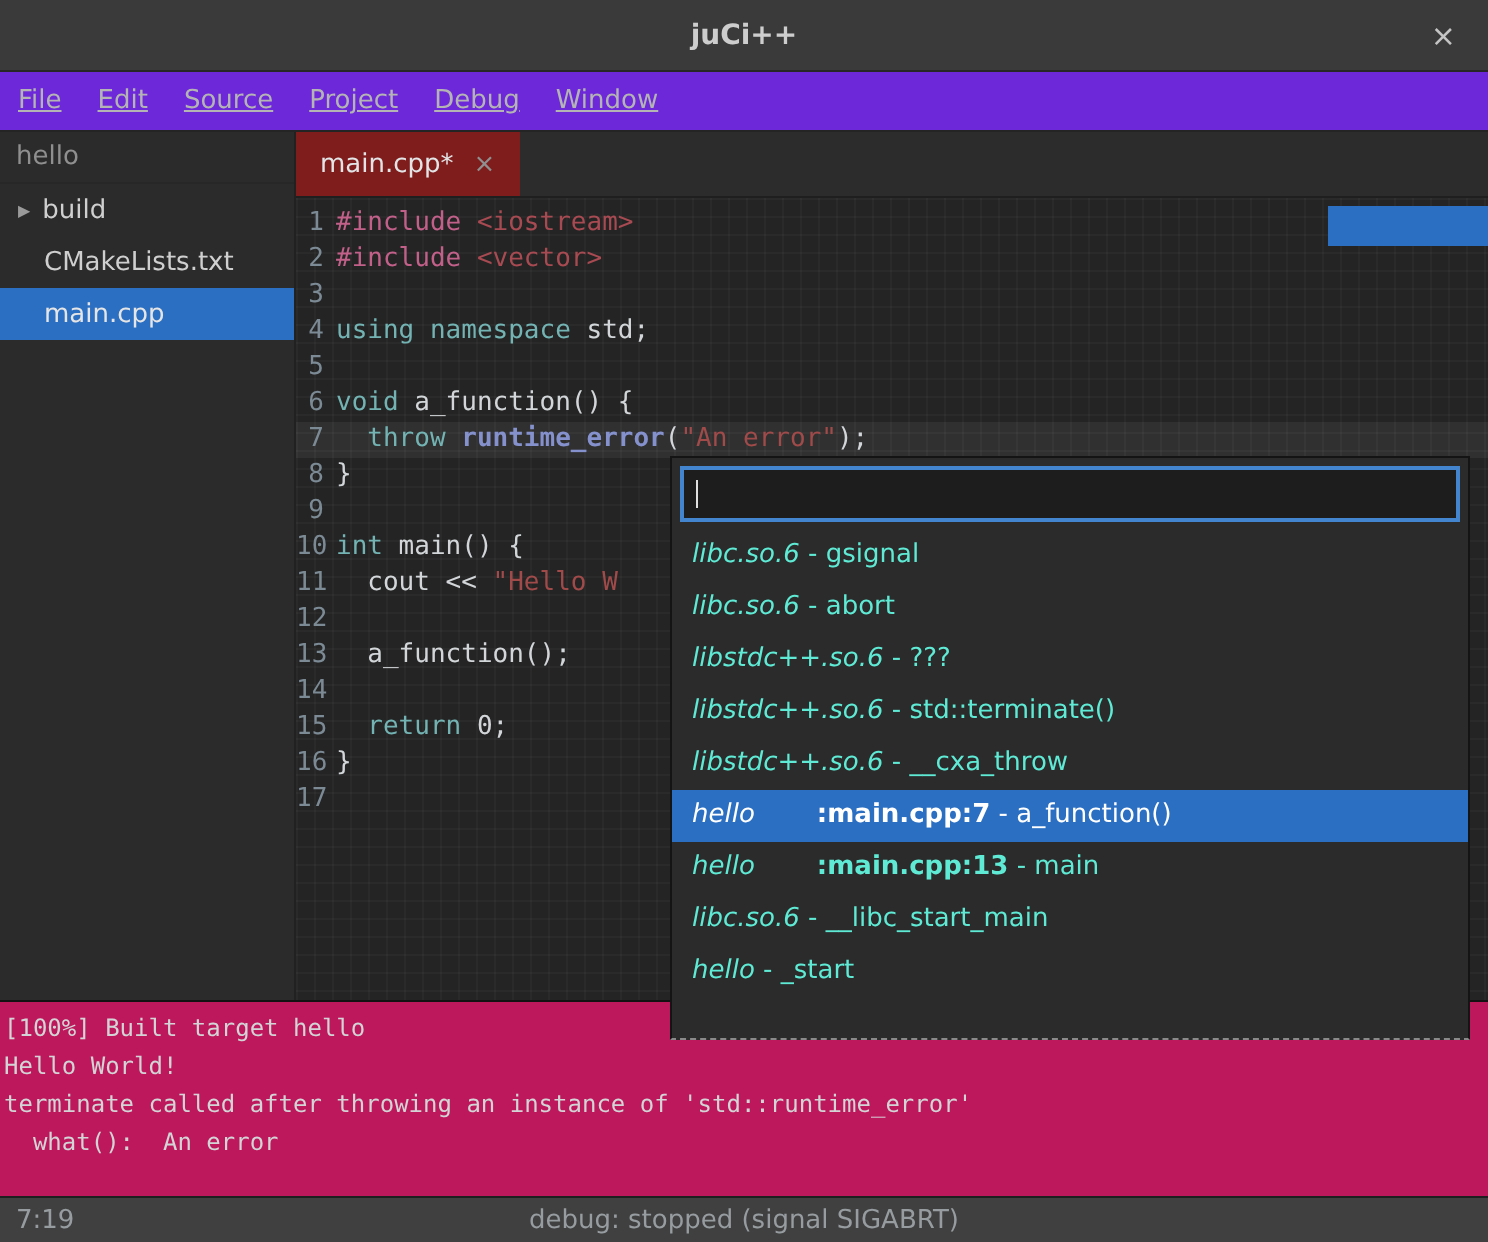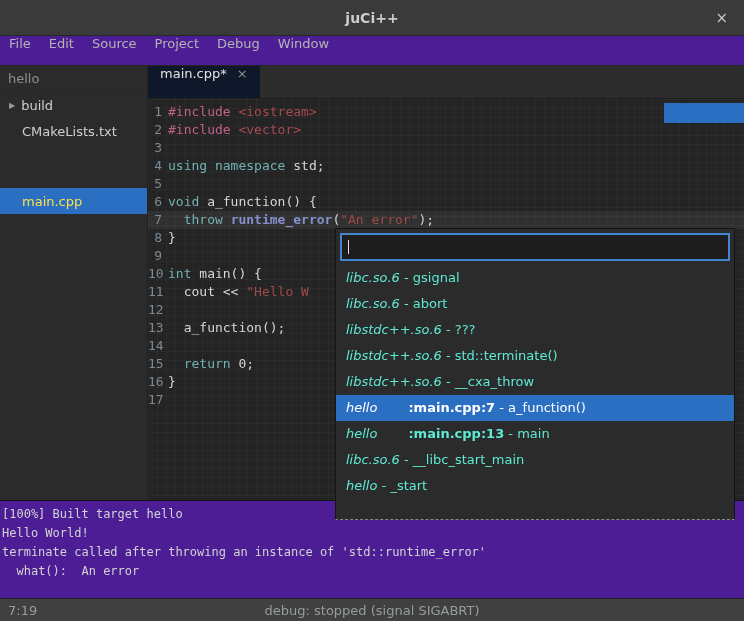--- a/index.html
+++ b/index.html
@@ -10,34 +10,34 @@
     overflow:hidden;
   }
   .window { position:relative; width:744px; height:621px; overflow:hidden; background:#262626; }
 
   
   .titlebar { position:absolute; top:0; left:0; right:0; height:36px; background:#3a3a3a; border-bottom:1px solid #272727; }
   .title { position:absolute; left:0; right:0; top:0; height:36px; line-height:36px; text-align:center; font-size:14px; font-weight:bold; color:#cdcdcd; }
   .close-btn { position:absolute; right:10px; top:0; height:36px; line-height:36px; font-size:15px; color:#c4c4c4; padding:0 6px; cursor:default; }
 
   
-  .menubar { position:absolute; top:36px; left:0; right:0; height:30px; background:#4c1d95; border-bottom:1px solid #242424; display:flex; align-items:flex-start; color:#b4b4b4; font-size:13px; }
+  .menubar { position:absolute; top:36px; left:0; right:0; height:30px; background:#6d28d9; border-bottom:1px solid #242424; display:flex; align-items:center; color:#b4b4b4; font-size:13px;text-decoration:underline; }
   .menu-item { display:flex; align-items:center; padding:0 9px; cursor:default; }
 
   
   .sidebar { position:absolute; top:66px; left:0; width:148px; height:434px; background:#2b2b2b; border-right:1px solid #212121; font-size:13px; }
   .project-row { height:26px; line-height:26px; padding-left:8px; color:#8f8f8f; border-bottom:1px solid #272727; }
   .tree-row { height:26px; display:flex; align-items:center; color:#cfcfcf; padding-left:22px; cursor:default; }
   .tree-row.has-exp { padding-left:9px; }
   .expander { font-size:8px; color:#9a9a9a; margin-right:6px; }
-  .tree-row.selected { background:var(--accent,#2b6fc2); color:#fde047;margin-top:44px; }
+  .tree-row.selected { background:var(--accent,#2b6fc2); color:#e5e5e5; }
 
   
   .tabbar { position:absolute; top:66px; left:148px; right:0; height:33px; background:#2c2c2c; border-bottom:1px solid #1f1f1f; display:flex; }
-  .tab { display:flex; background:#0f172a; color:#e2e4e5; padding:0 12px; font-size:13px; gap:10px; cursor:default; }
+  .tab { display:flex; align-items:center; background:#7f1d1d; color:#e2e4e5; padding:0 12px; font-size:13px; gap:10px; cursor:default; }
   .tab-close { color:#909090; font-size:13px; }
 
   
   .editor {
     position:absolute; top:99px; left:148px; width:596px; height:401px;
     background-color:#242424;
     background-image:linear-gradient(rgba(255,255,255,0.027) 1px, transparent 1px),
                      linear-gradient(90deg, rgba(255,255,255,0.027) 1px, transparent 1px);
     background-size:9px 9px;
     font-family:"DejaVu Sans Mono","Liberation Mono",monospace;
@@ -62,21 +62,21 @@
   .popup-input-wrap { position:relative; margin:4px; height:28px; }
   .popup-entry { width:100%; height:28px; background:#1d1d1d; border:2px solid #4485cf; color:#e8e8e8;
                  outline:none; font-size:13px; padding:0 6px; font-family:inherit; }
   .caret { position:absolute; left:8px; top:7px; width:1px; height:14px; background:#e0e0e0; }
   .popup-row { height:26px; line-height:26px; padding:0 10px; color:#5eead4; white-space:nowrap; overflow:hidden; cursor:default; }
   .popup-row .lib { font-style:italic; }
   .popup-row .file { font-weight:bold;margin-left:31px; }
   .popup-row.selected { background:var(--accent,#2b6fc2); color:#ffffff; }
 
   
-  .output { position:absolute; top:500px; left:0; right:0; height:98px; background:#4c1d95; border-top:1px solid #121212;
+  .output { position:absolute; top:500px; left:0; right:0; height:98px; background:#be185d; border-top:1px solid #121212;
             color:#d2d4d5; font-family:"DejaVu Sans Mono","Liberation Mono",monospace; font-size:12px; line-height:19px;
             padding:4px 0 0 2px; z-index:1; }
   .output-line { white-space:pre-wrap; }
 
   
   .statusbar { position:absolute; bottom:0; left:0; right:0; height:23px; background:#404040; border-top:1px solid #1f1f1f;
                color:#969c9f; font-size:13px; }
   .status-pos { position:absolute; left:8px; top:0; line-height:23px; }
   .status-msg { position:absolute; left:0; right:0; top:0; line-height:23px; text-align:center; }
 </style>

